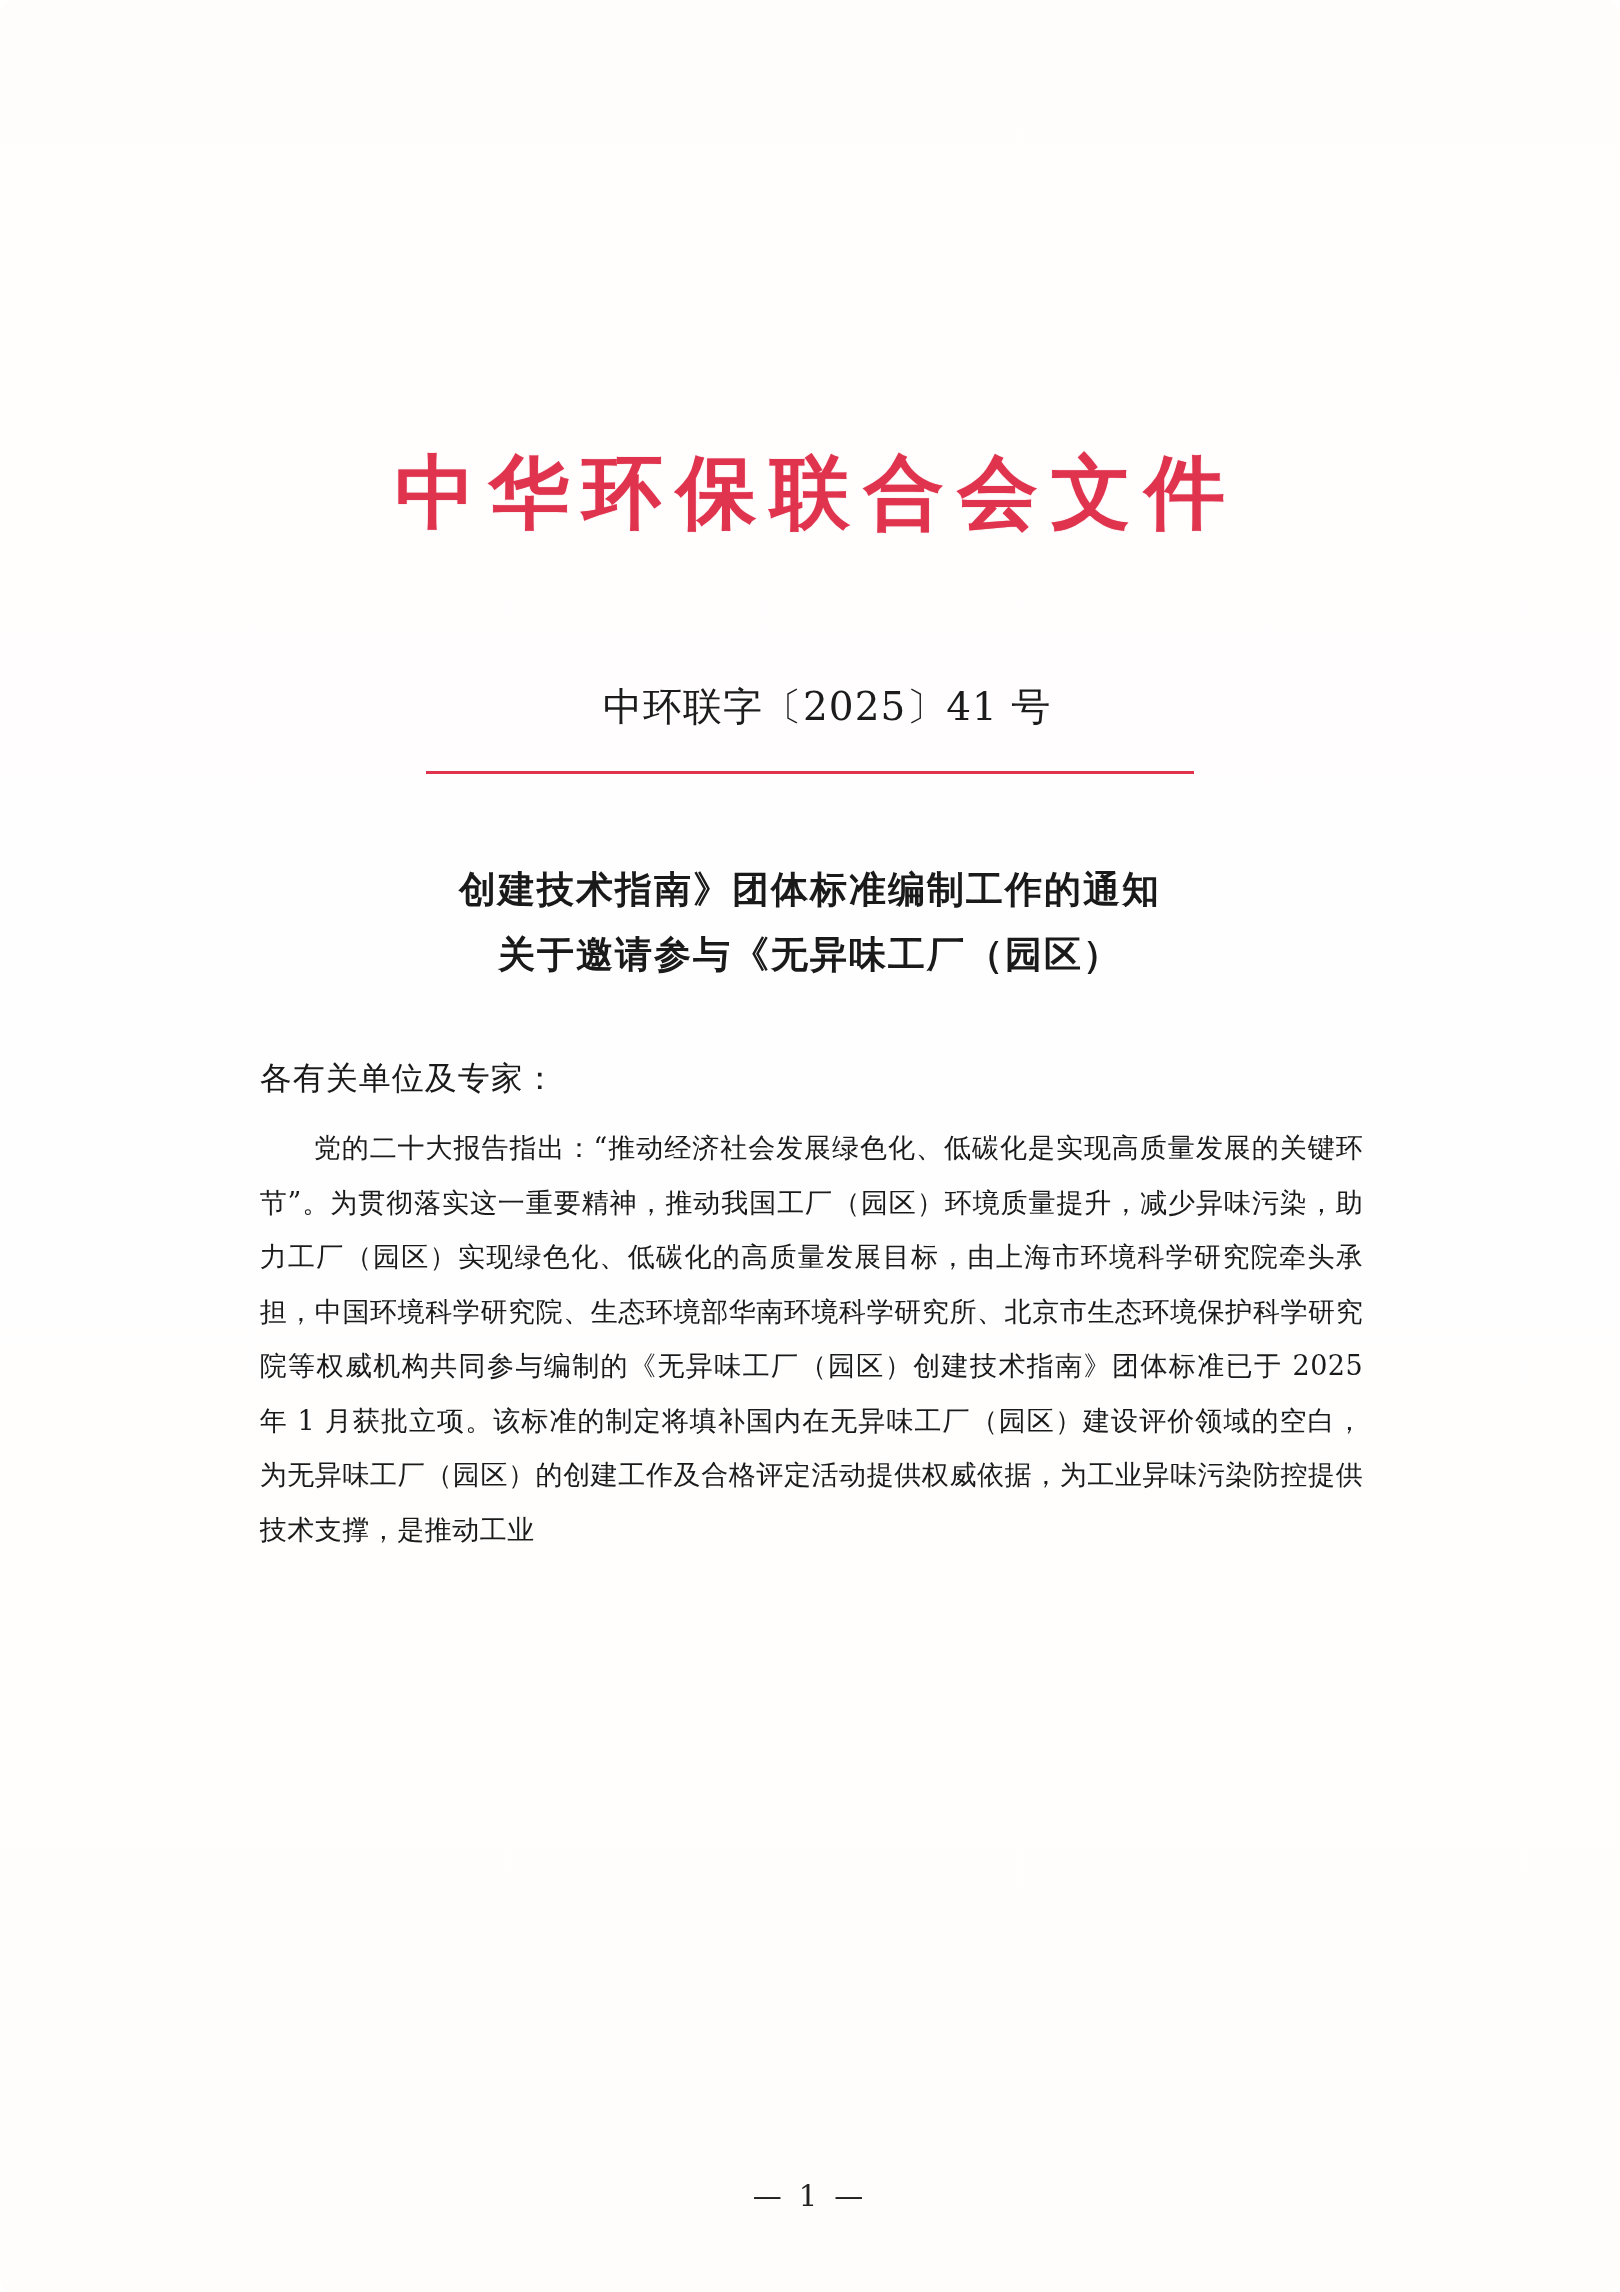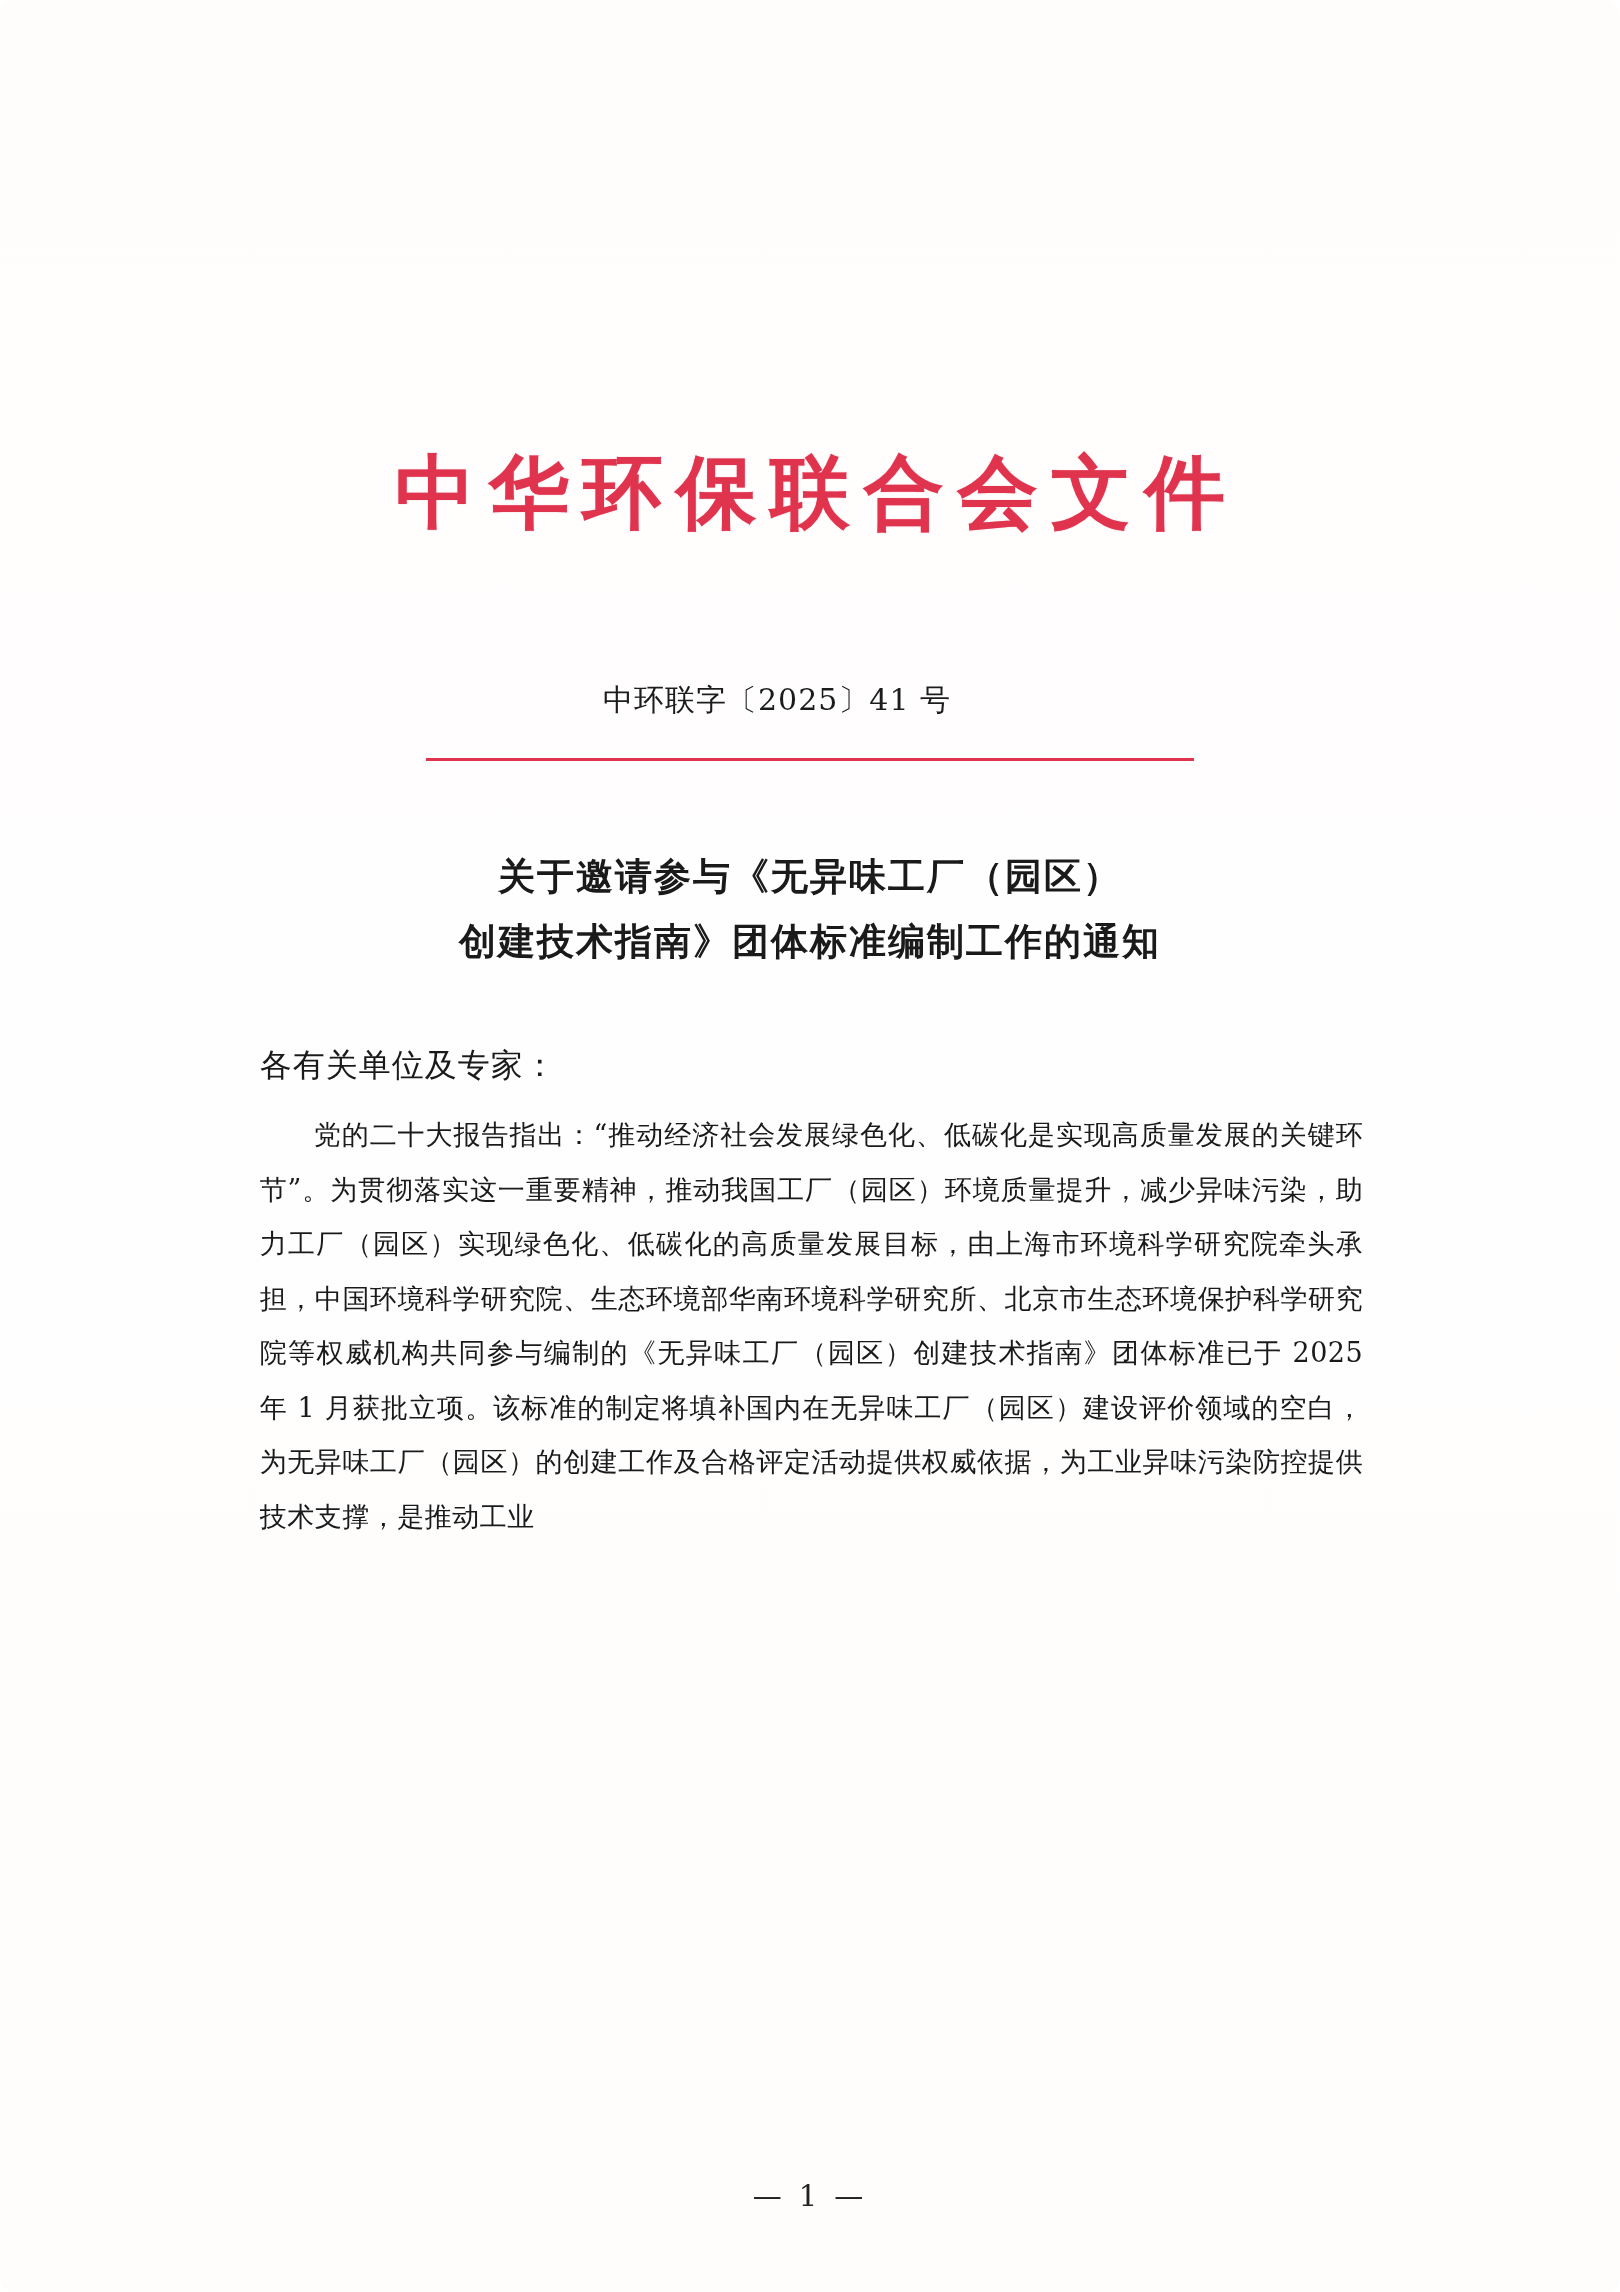--- a/index.html
+++ b/index.html
@@ -41,21 +41,21 @@
     font-weight: 700;
     font-size: 80px;
     letter-spacing: 13.7px;
     text-indent: 13.7px;
     line-height: 1.15;
     text-shadow: 0 0 1px rgba(224,51,78,0.6);
   }
   .doc-number {
     margin-top: 142px;
     padding-left: 358px;
-    font-size: 30px;
+    font-size: 39px;
     letter-spacing: 1px;
     color: #1c1c1c;
     font-family: "DejaVu Serif", "Liberation Serif", serif;
   }
   .red-rule {
     margin: 37px 181px 0 181px;
     height: 2.9px;
     background: #e0334e;
   }
   .notice-title {
@@ -100,22 +100,22 @@
 <div class="page">
   <div class="content">
 
     <div class="doc-title">中华环保联合会文件</div>
 
     <div class="doc-number">中环联字〔2025〕41 号</div>
 
     <div class="red-rule"></div>
 
     <div class="notice-title">
+      <div>创建技术指南》团体标准编制工作的通知</div>
       <div>关于邀请参与《无异味工厂（园区）</div>
-      <div>创建技术指南》团体标准编制工作的通知</div>
     </div>
 
     <div class="salutation">各有关单位及专家：</div>
 
     <p class="body-text">党的二十大报告指出：“推动经济社会发展绿色化、低碳化是实现高质量发展的关键环节”。为贯彻落实这一重要精神，推动我国工厂（园区）环境质量提升，减少异味污染，助力工厂（园区）实现绿色化、低碳化的高质量发展目标，由上海市环境科学研究院牵头承担，中国环境科学研究院、生态环境部华南环境科学研究所、北京市生态环境保护科学研究院等权威机构共同参与编制的《无异味工厂（园区）创建技术指南》团体标准已于 2025 年 1 月获批立项。该标准的制定将填补国内在无异味工厂（园区）建设评价领域的空白，为无异味工厂（园区）的创建工作及合格评定活动提供权威依据，为工业异味污染防控提供技术支撑，是推动工业</p>
 
   </div>
 
   <div class="page-number">— 1 —</div>
 </div>

